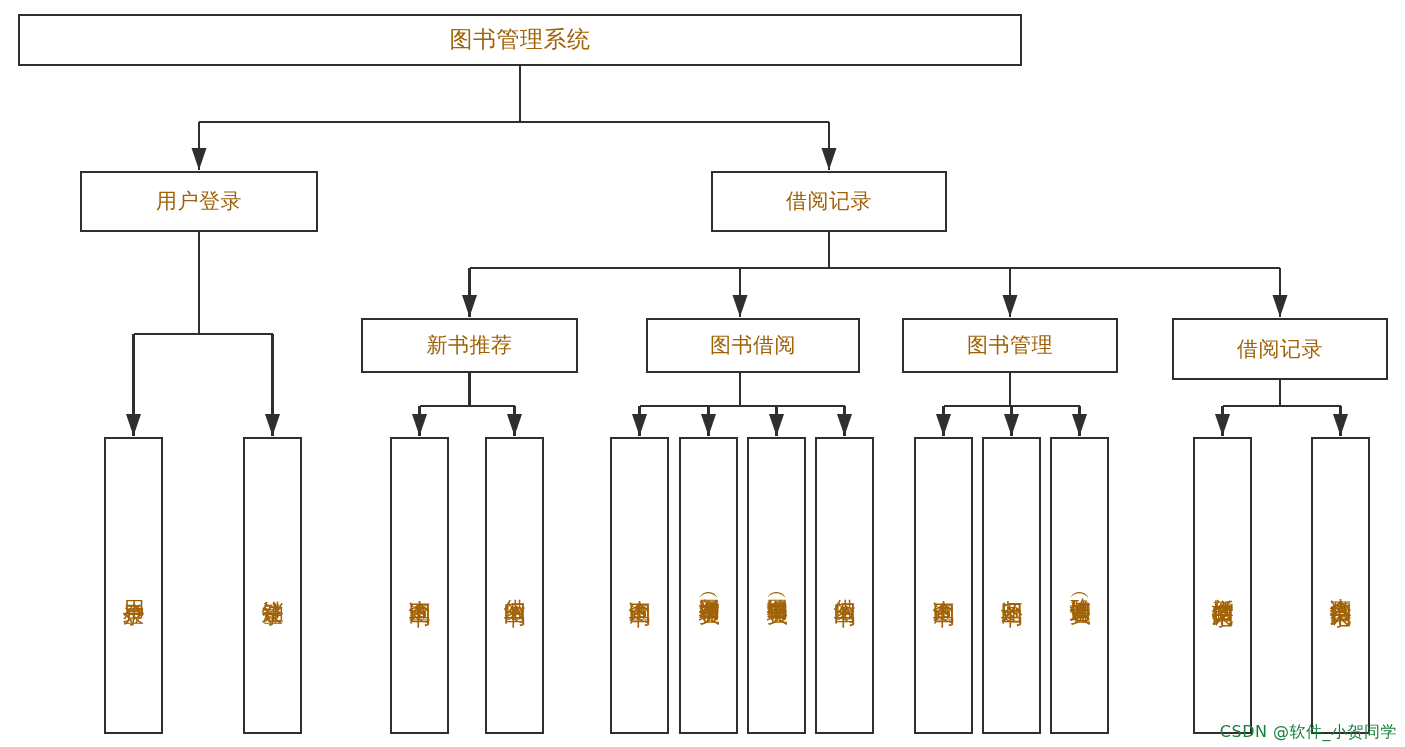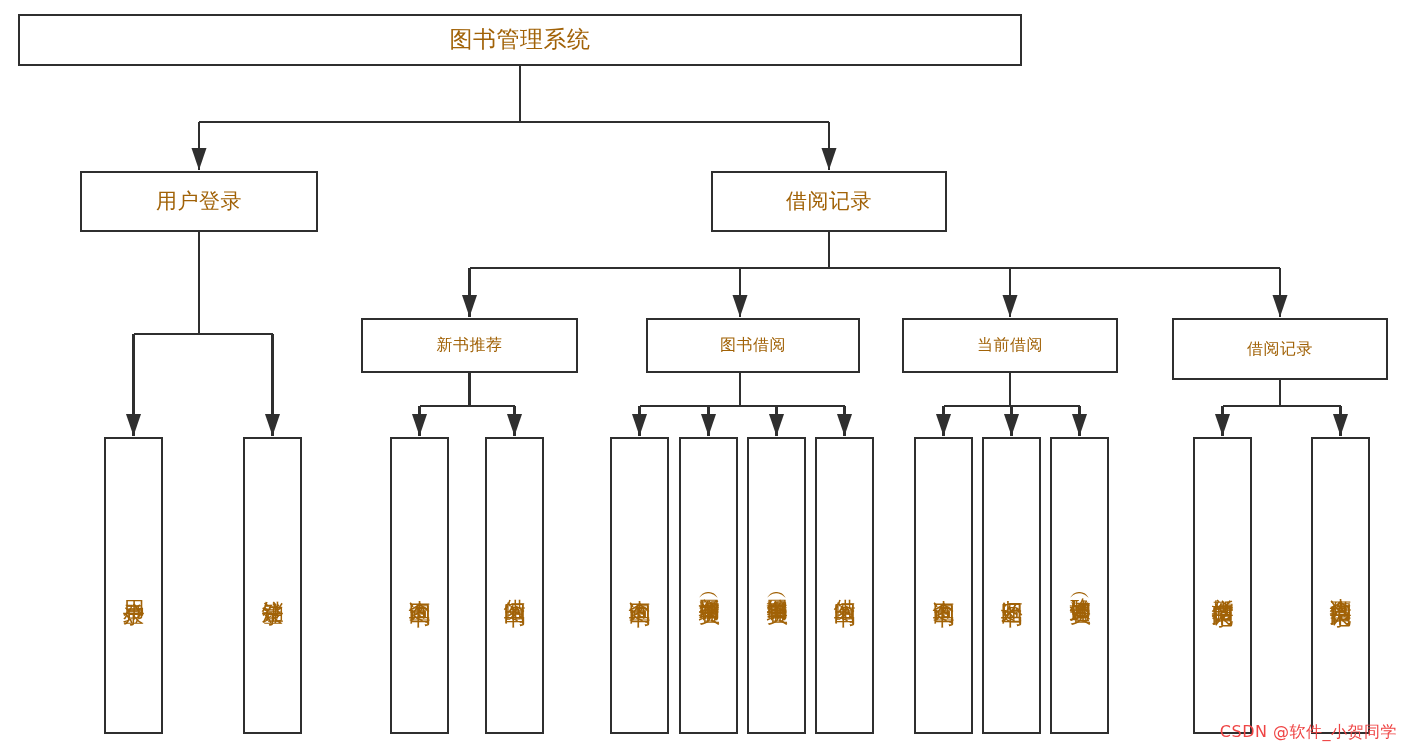--- a/index.html
+++ b/index.html
@@ -22,42 +22,42 @@
     text-align:center;
   }
   .node .lbl{
     display:block;
     color:#a16207;
     line-height:1.18;
     letter-spacing:0.5px;
   }
   .node.root .lbl{font-size:23px;}
   .node.l2 .lbl{font-size:21px;}
-  .node.l3 .lbl{font-size:16px;}
+  .node.l3 .lbl{font-size:21px;}
 
   .node.leaf{
     border-width:2.5px;
     align-items:center;
     justify-content:center;
   }
   .node.leaf .lbl{
     writing-mode:vertical-rl;
     text-orientation:upright;
     font-size:22px;
     line-height:1.30;
     letter-spacing:2px;
     white-space:nowrap;
   }
   .node.leaf.tall .lbl{font-size:21px;letter-spacing:1px;line-height:1.22;}
 
   #watermark{
     position:absolute;
     right:8px;bottom:4px;
     font-size:16px;
-    color:#ef4444;
+    color:#15803d;
     letter-spacing:0.5px;
     white-space:nowrap;
     pointer-events:none;
   }
 </style>
 </head>
 <body>
 
 <div id="stage">
   <svg id="wires" viewBox="0 0 1405 747" xmlns="http://www.w3.org/2000/svg">
@@ -124,21 +124,21 @@
       <div class="node l2" style="left: 711px; top: 171px; width: 236px; height: 61px;">
         <span class="lbl">借阅记录</span>
       </div>
       <div class="node l3" style="left: 361px; top: 318px; width: 217px; height: 55px;">
         <span class="lbl">新书推荐</span>
       </div>
       <div class="node l3" style="left: 633px; top: 318px; width: 214px; height: 55px; margin-left: 13px;">
         <span class="lbl">图书借阅</span>
       </div>
       <div class="node l3" style="left: 902px; top: 318px; width: 216px; height: 55px;">
-        <span class="lbl">当前借阅</span>
+        <span class="lbl">图书管理</span>
       </div>
       <div class="node l3" style="left: 1172px; top: 318px; width: 216px; height: 62px;">
         <span class="lbl">借阅记录</span>
       </div>
       <div class="node leaf" style="left: 104px; top: 437px; width: 59px; height: 297px;">
         <span class="lbl">用户登录</span>
       </div>
       <div class="node leaf" style="left: 243px; top: 437px; width: 59px; height: 297px;">
         <span class="lbl">注销登录</span>
       </div>

